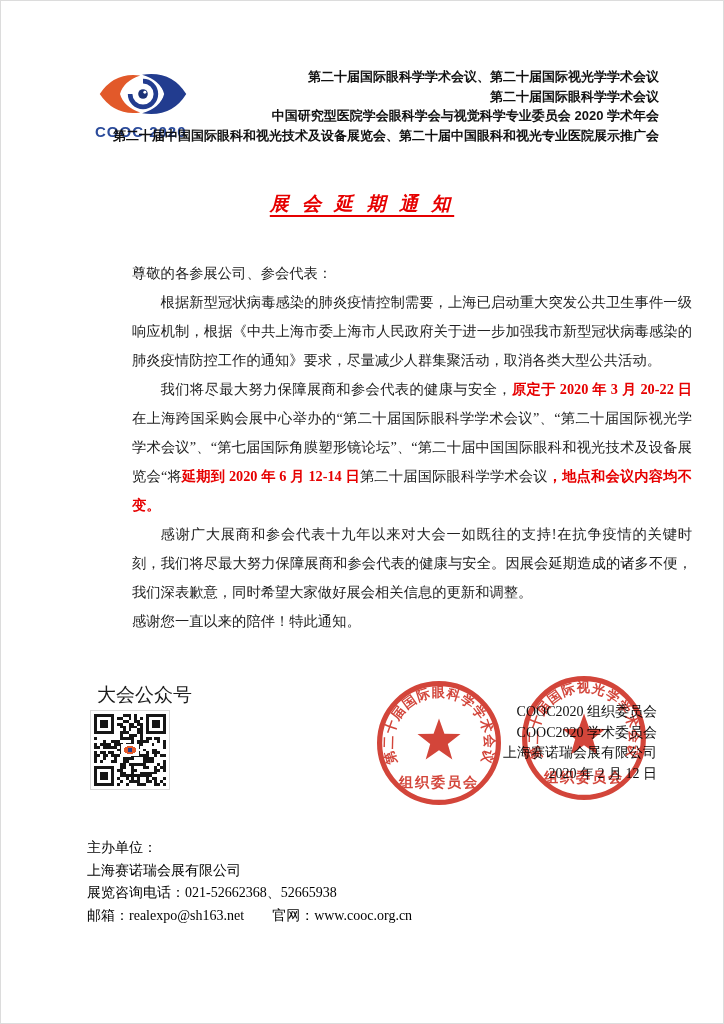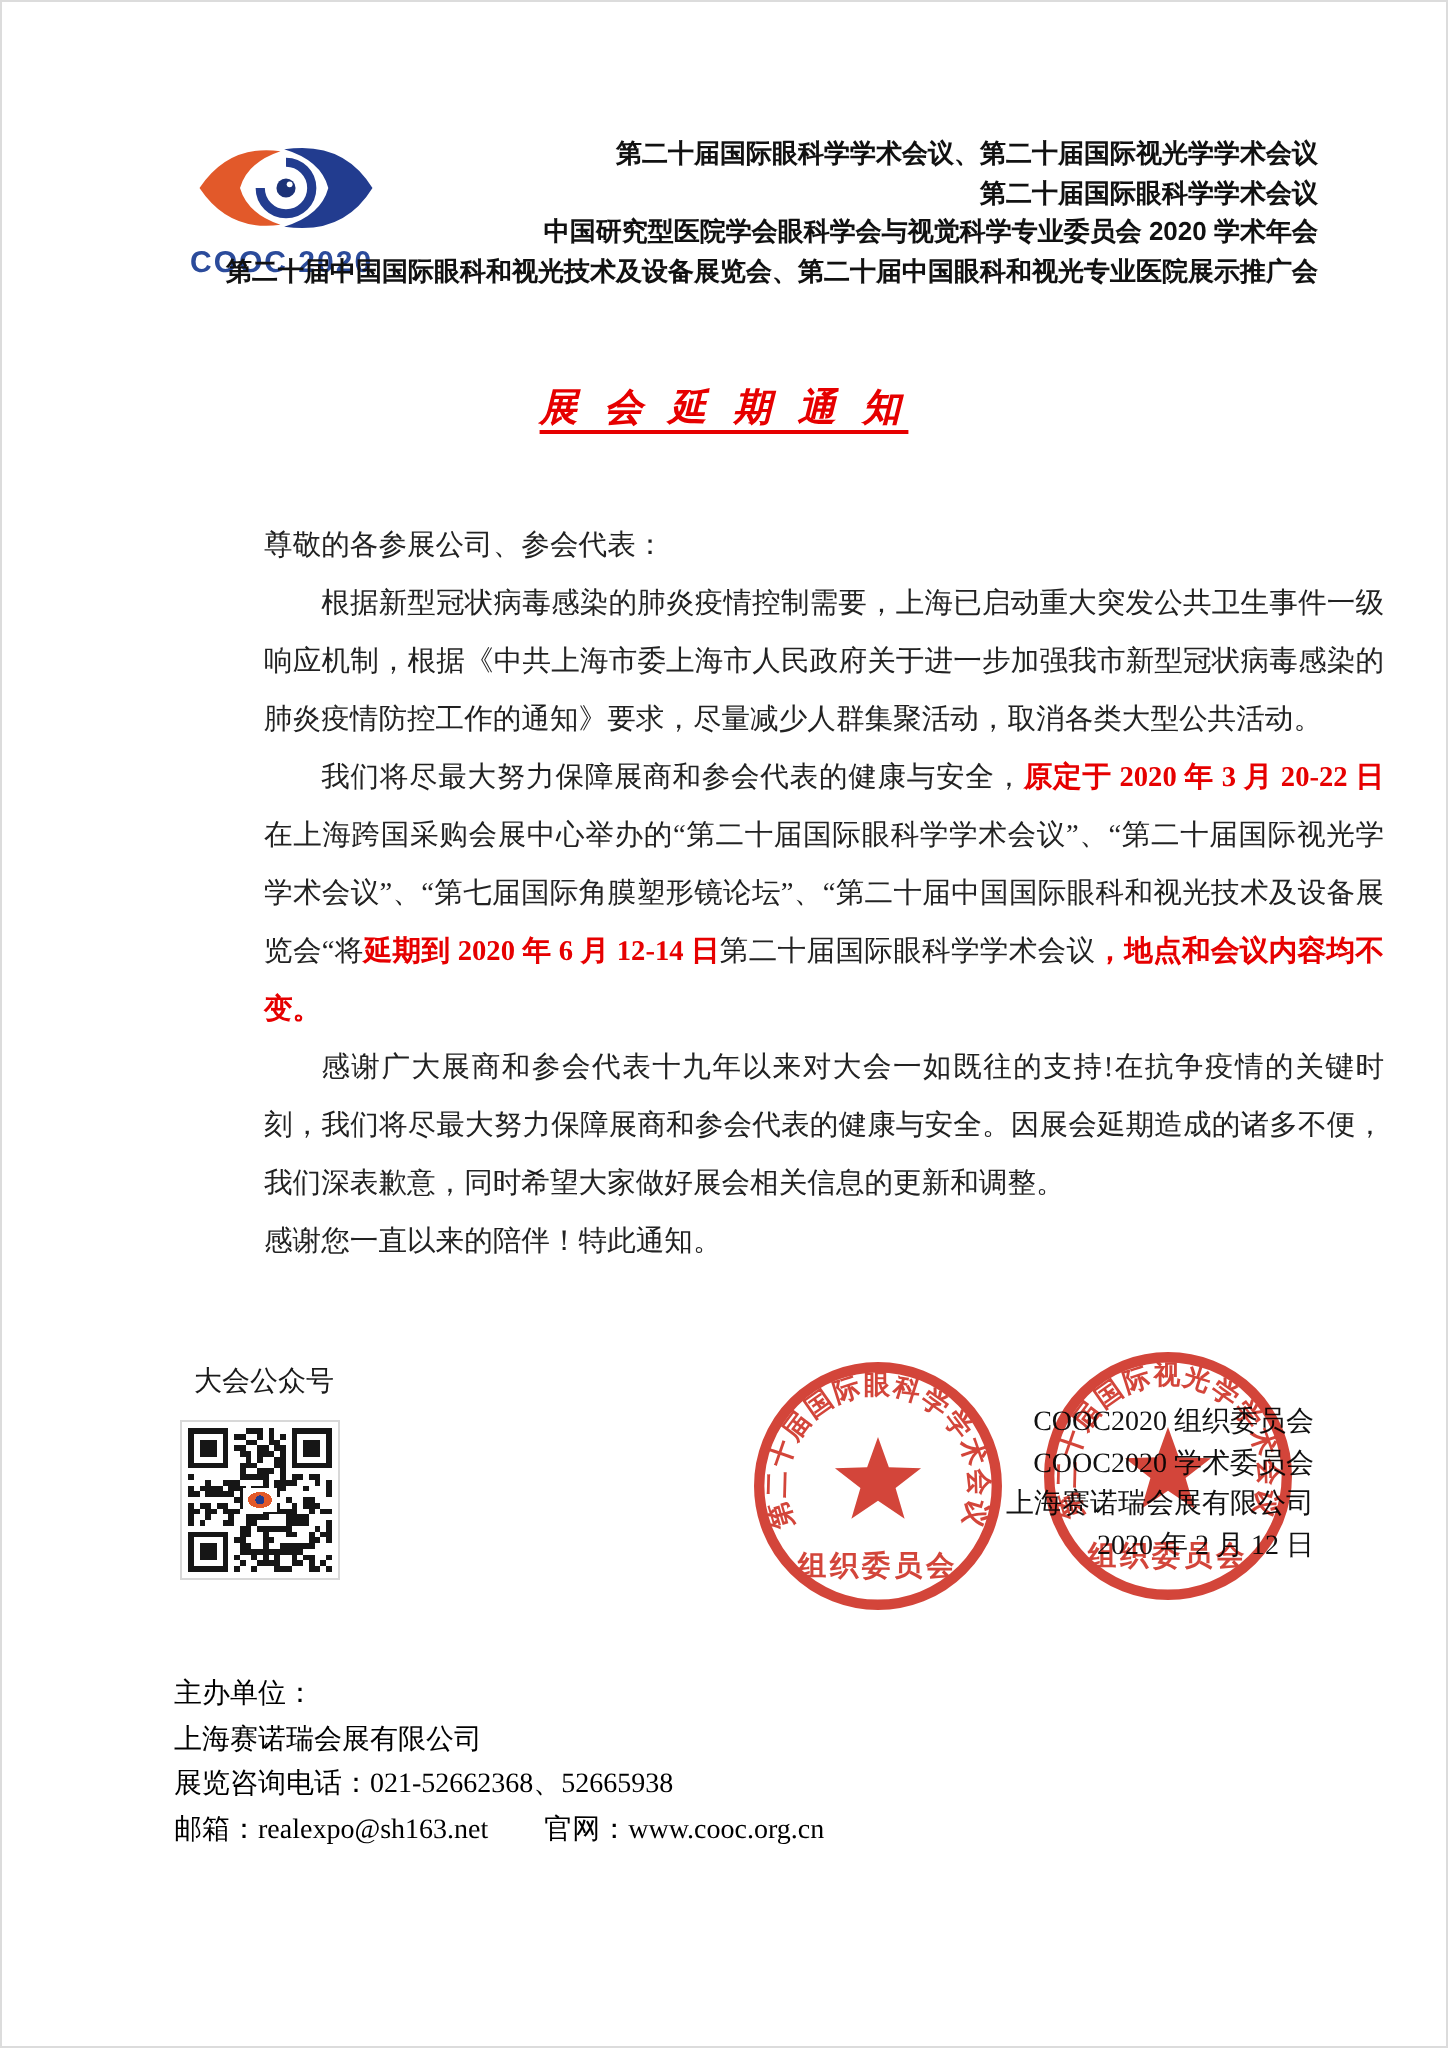--- a/index.html
+++ b/index.html
@@ -35,21 +35,21 @@
   
   .body-text{
     position:absolute;left:86px;top:258px;width:560px;
     font-family:var(--serif);font-size:14.3px;line-height:29px;
     text-align:justify;color:#222;margin-left:45px;
   }
   .body-text p{margin:0;}
   .body-text p.indent{text-indent:2em;}
   .red{color:var(--red);font-weight:bold;}
   
-  .qr-label{position:absolute;left:96px;top:681px;font-family:Liberation Serif, serif;font-size:14px;}
+  .qr-label{position:absolute;left:96px;top:681px;font-family:Liberation Serif, serif;font-size:19px;}
   .qr-box{
     position:absolute;left:89px;top:709px;width:72px;height:72px;
     border:1px solid #d8d8d8;background:#fff;padding:3px;
   }
   .qr-box svg{display:block;width:100%;height:100%;}
   
   .signature{
     position:absolute;top:701px;right:66px;text-align:right;
     font-family:var(--serif);font-size:14px;line-height:20.5px;color:#111;
     z-index:1;

